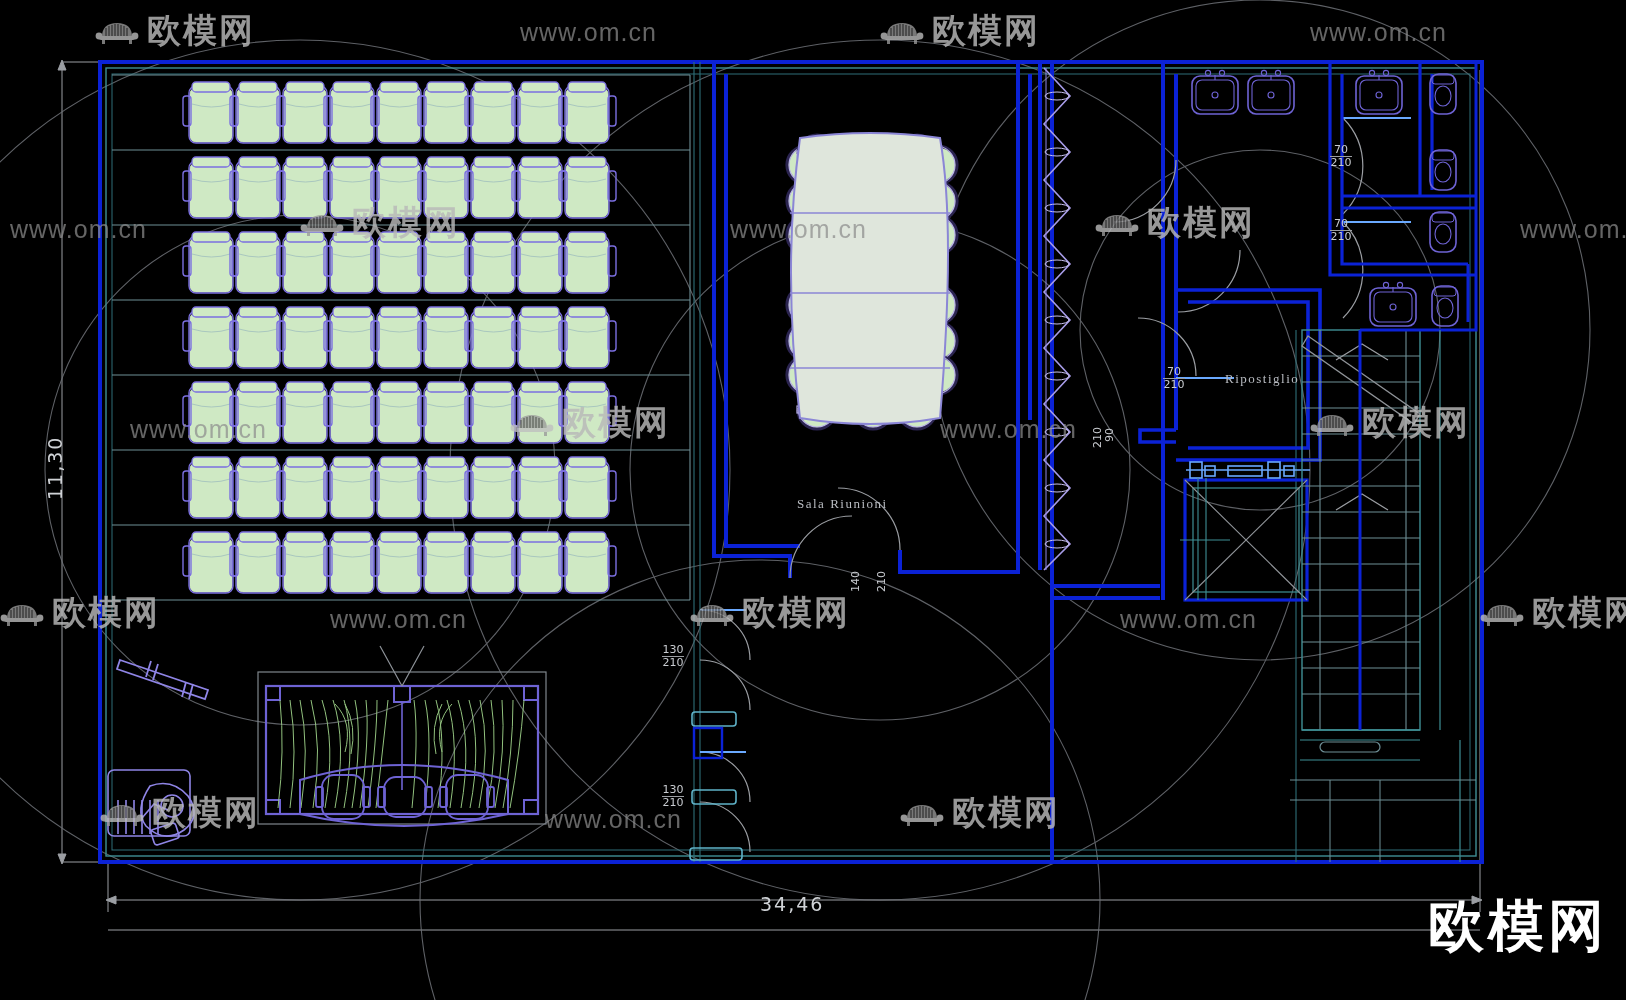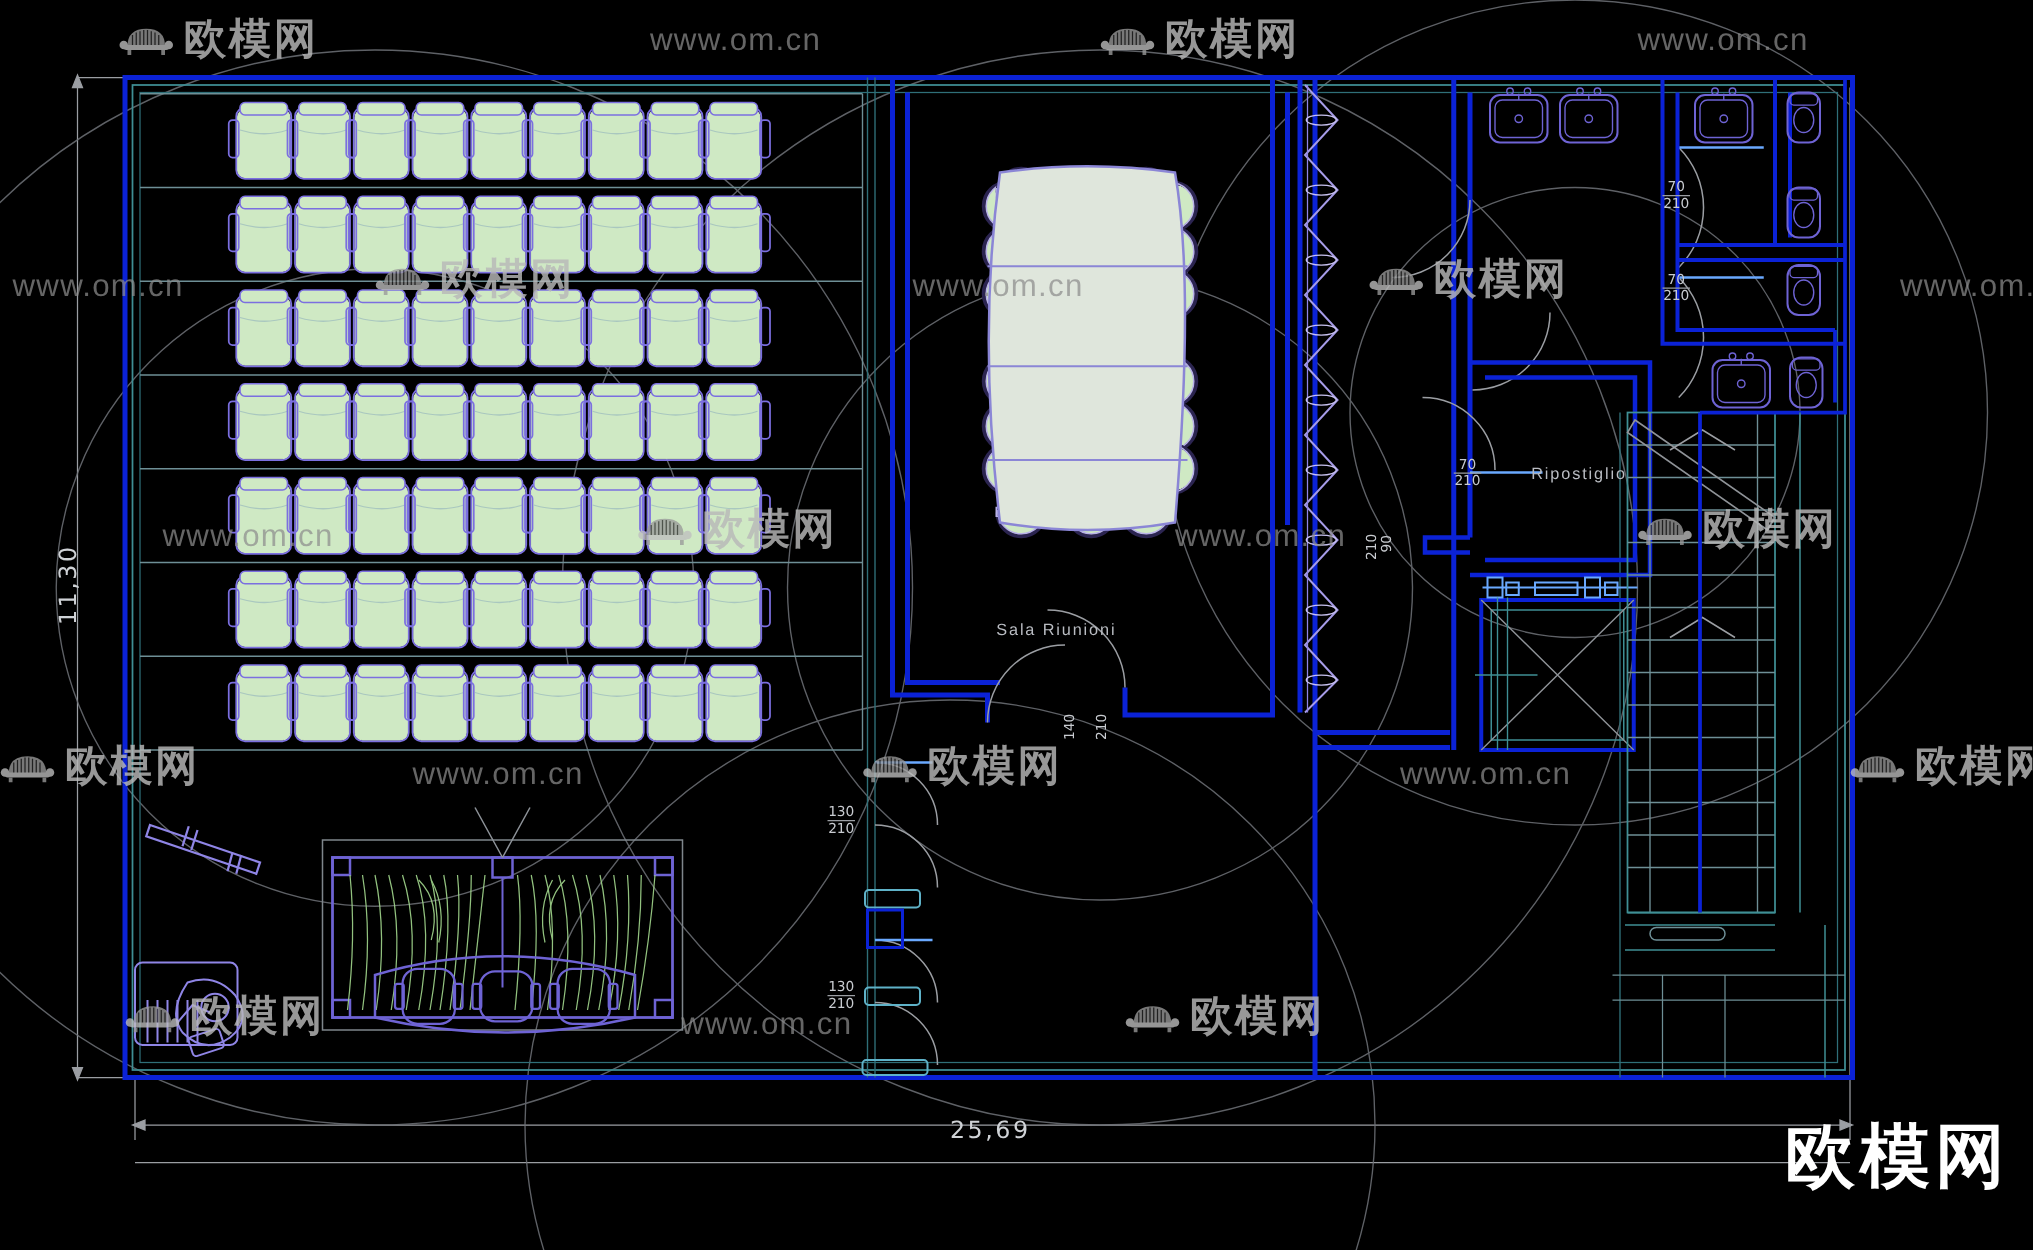--- a/index.html
+++ b/index.html
@@ -19,21 +19,21 @@
 
   
   #brand{position:absolute;right:18px;bottom:44px;text-align:left;color:#fff;z-index:40;}
   #brand .brand-cn{font-size:56px;font-weight:700;letter-spacing:4px;line-height:1.05;
         font-family:"DejaVu Sans",sans-serif;color:#ffffff;}
   #brand .brand-id{font-size:40px;letter-spacing:2px;color:#ffffff;
         font-family:"DejaVu Sans",sans-serif;margin-top:2px;}
 
   
   .cad-label{position:absolute;color:#b9bcc2;font-size:13px;letter-spacing:1.5px;
-        font-family:Liberation Sans, sans-serif;pointer-events:none;white-space:nowrap;}
+        font-family:Liberation Serif, serif;pointer-events:none;white-space:nowrap;}
   .dim-text{position:absolute;color:#cfd2d6;font-size:19px;letter-spacing:2px;
         font-family:"DejaVu Sans",sans-serif;pointer-events:none;white-space:nowrap;}
   .door-dim{position:absolute;color:#c8cbd0;font-size:11px;line-height:1.05;text-align:center;
         font-family:"DejaVu Sans",sans-serif;pointer-events:none;}
   .door-dim .num{display:block;}
   .door-dim .bar{display:block;border-top:1px solid #9b9ea3;margin:0 auto;width:22px;height:0;}
   .rot90{transform:rotate(-90deg);transform-origin:left top;}
 </style>
 </head>
 <body>
@@ -464,21 +464,21 @@
     <g fill="none" stroke="#6e8f96" stroke-width="1">
       <path d="M1290 780 L1476 780"></path>
       <path d="M1290 800 L1476 800"></path>
       <path d="M1330 780 L1330 862"></path>
       <path d="M1380 780 L1380 862"></path>
     </g>
   </svg>
 
   <div class="dim-text rot90" style="left:44px; top:500px;">11,30</div>
 
-  <div class="dim-text" style="left:760px; top:893px;">25,69</div>
+  <div class="dim-text" style="left:760px; top:893px;">34,46</div>
 
   <div class="cad-label" style="left:797px; top:496px;">Sala  Riunioni</div>
 
   <div class="cad-label" style="left:1225px; top:371px;">Ripostiglio</div>
 
   <div class="door-dim" style="left:1330px; top:144px;">
     <span class="num">70</span>
     <span class="bar"></span>
     <span class="num">210</span>
   </div>

